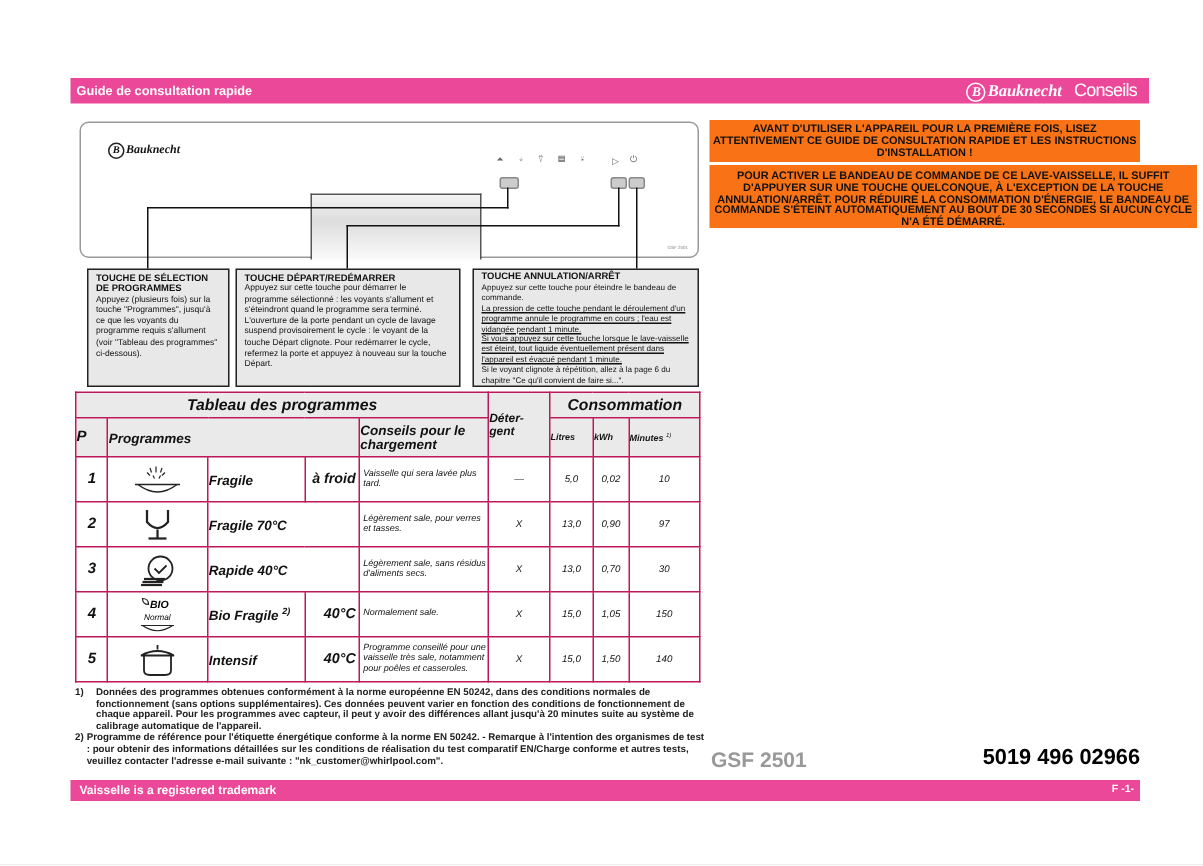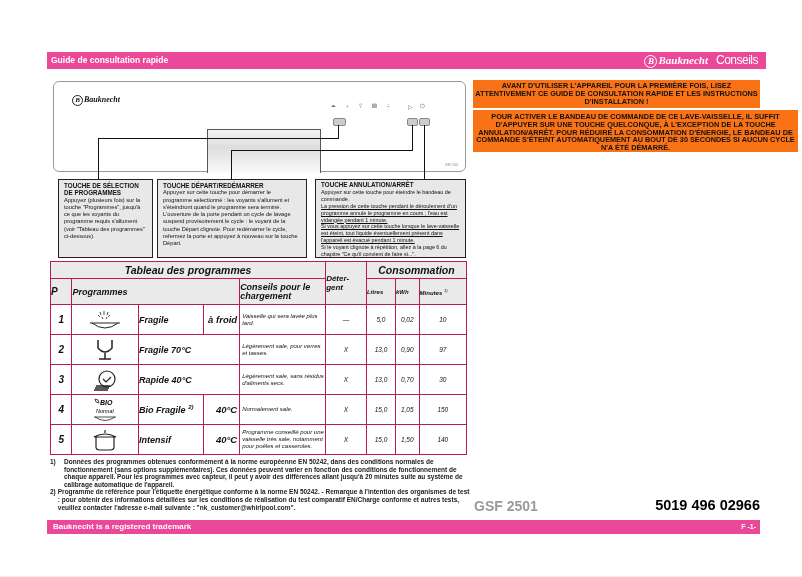--- a/index.html
+++ b/index.html
@@ -234,16 +234,16 @@
   <div class="fn">
       <span class="fn2-n">2)</span>
       <span>Programme de référence pour l'étiquette énergétique conforme à la norme EN 50242. - Remarque à l'intention des organismes de test : pour obtenir des informations détaillées sur les conditions de réalisation du test comparatif EN/Charge conforme et autres tests, veuillez contacter l'adresse e-mail suivante : "nk_customer@whirlpool.com".</span>
     </div>
 </div>
 
 <div id="model" class="abs">GSF 2501</div>
 <div id="code" class="abs">5019 496 02966</div>
 
 <div id="bottombar" class="abs bar">
-  <span>Bauknecht is a registered trademark</span>
+  <span>Vaisselle is a registered trademark</span>
   <span id="page-num">F -1-</span>
 </div>
 <div id="bottom-line" class="abs"></div>
 
 </body></html>

